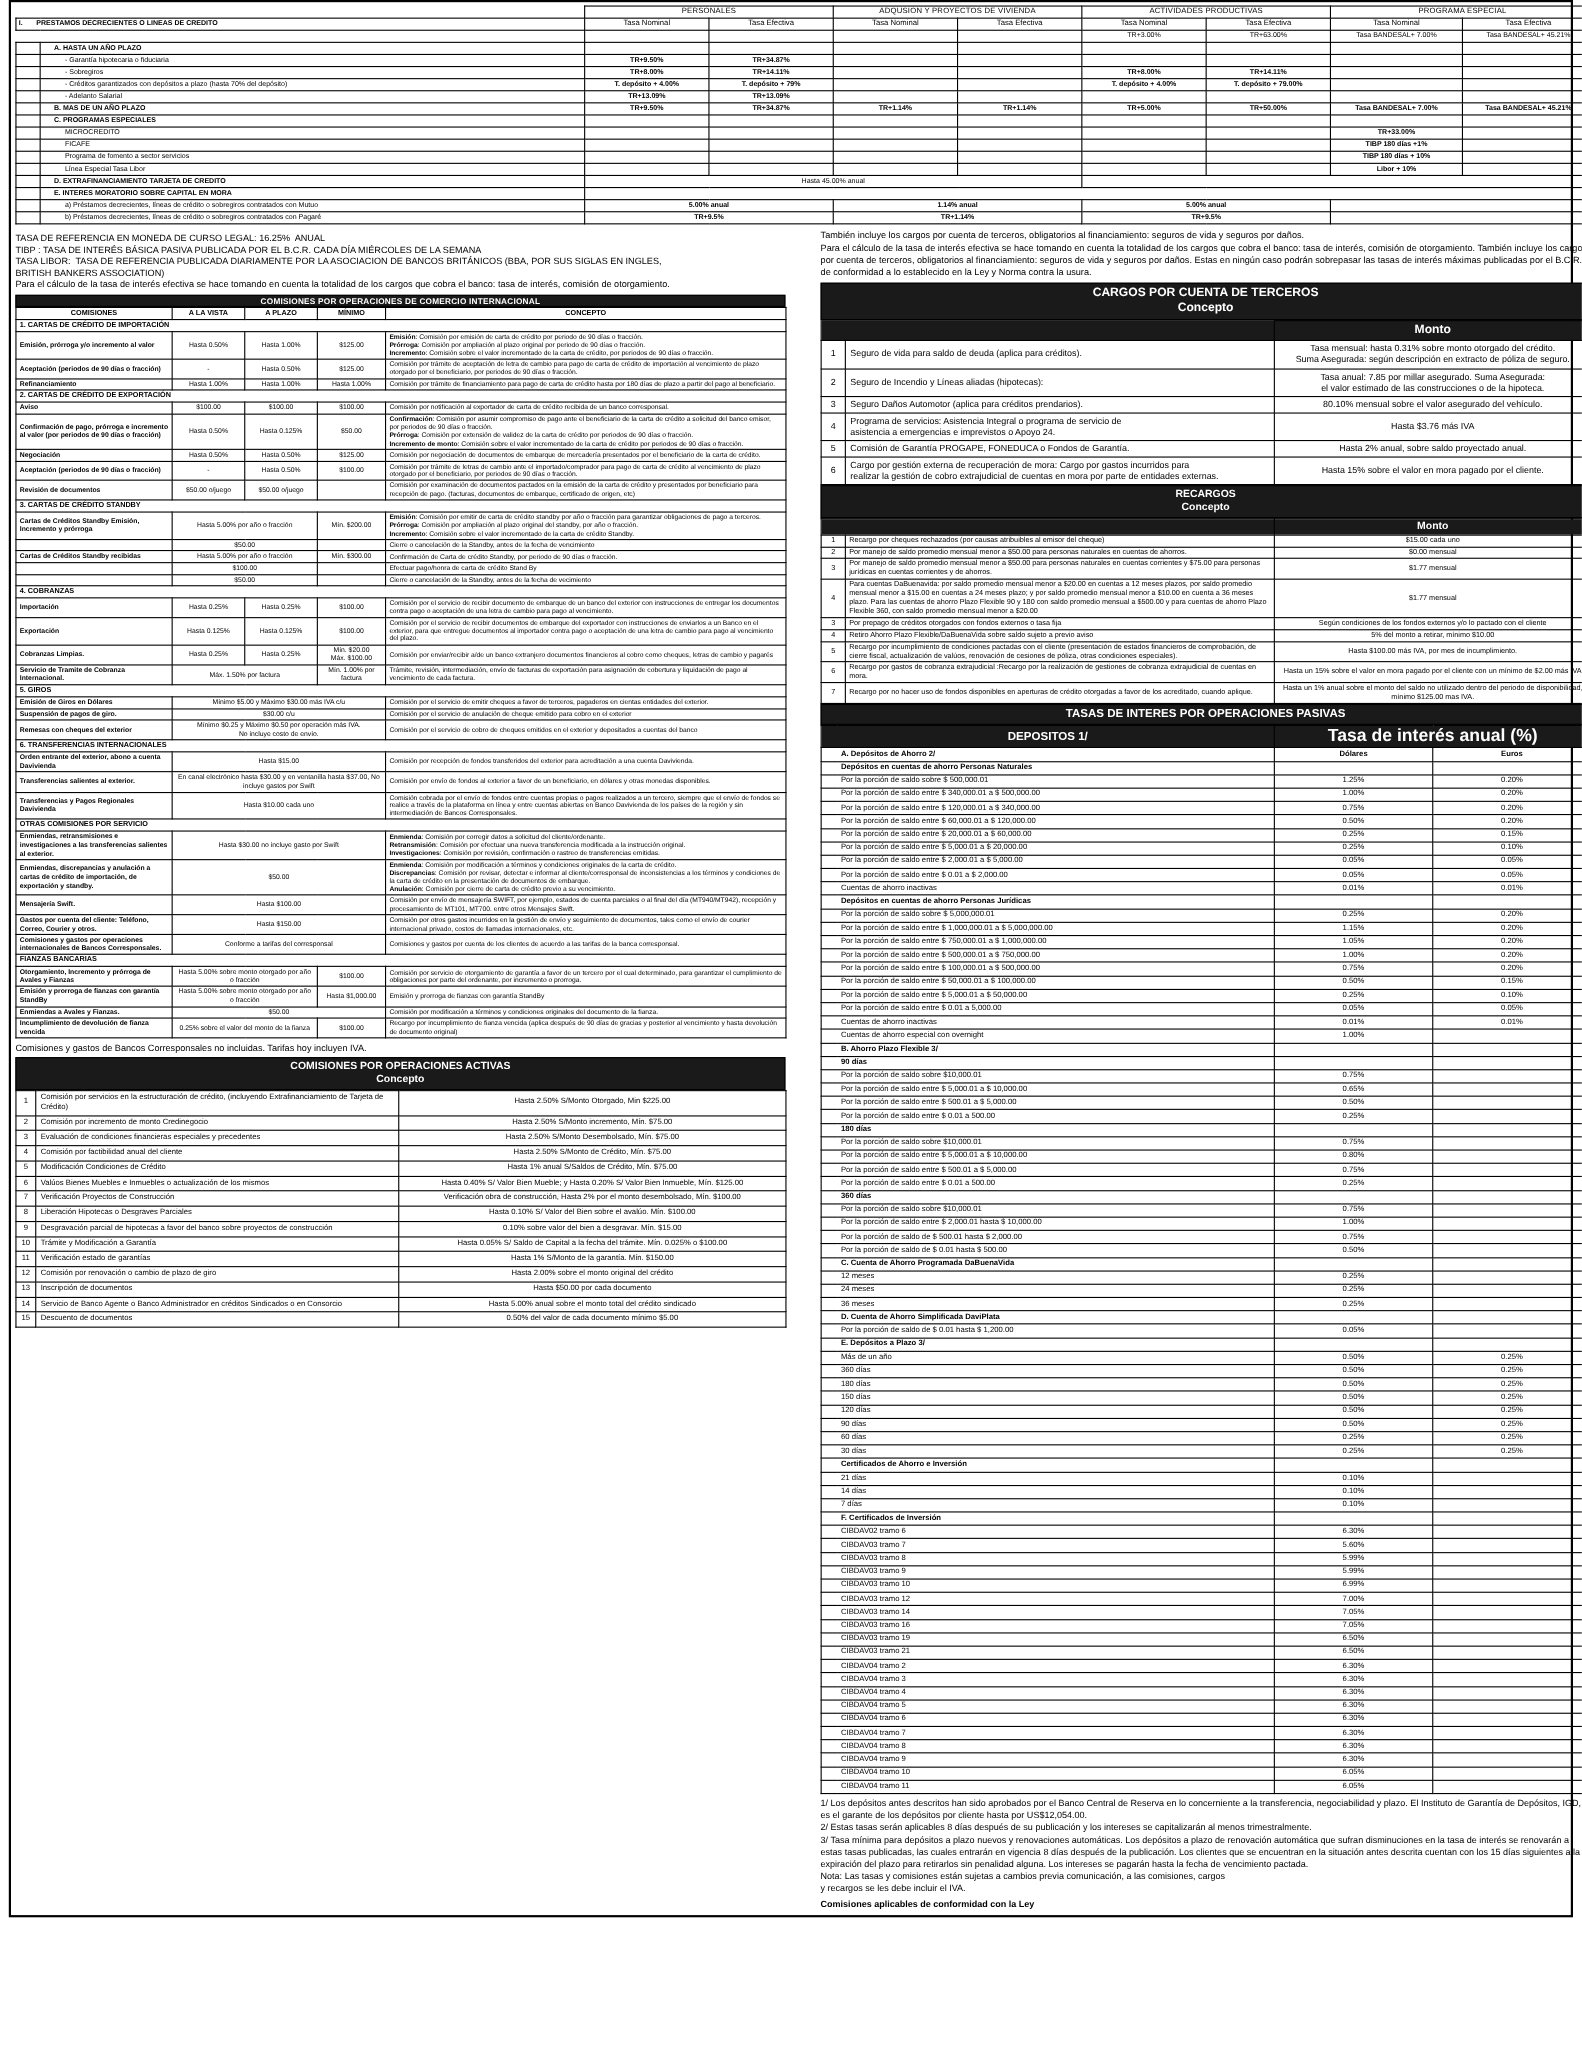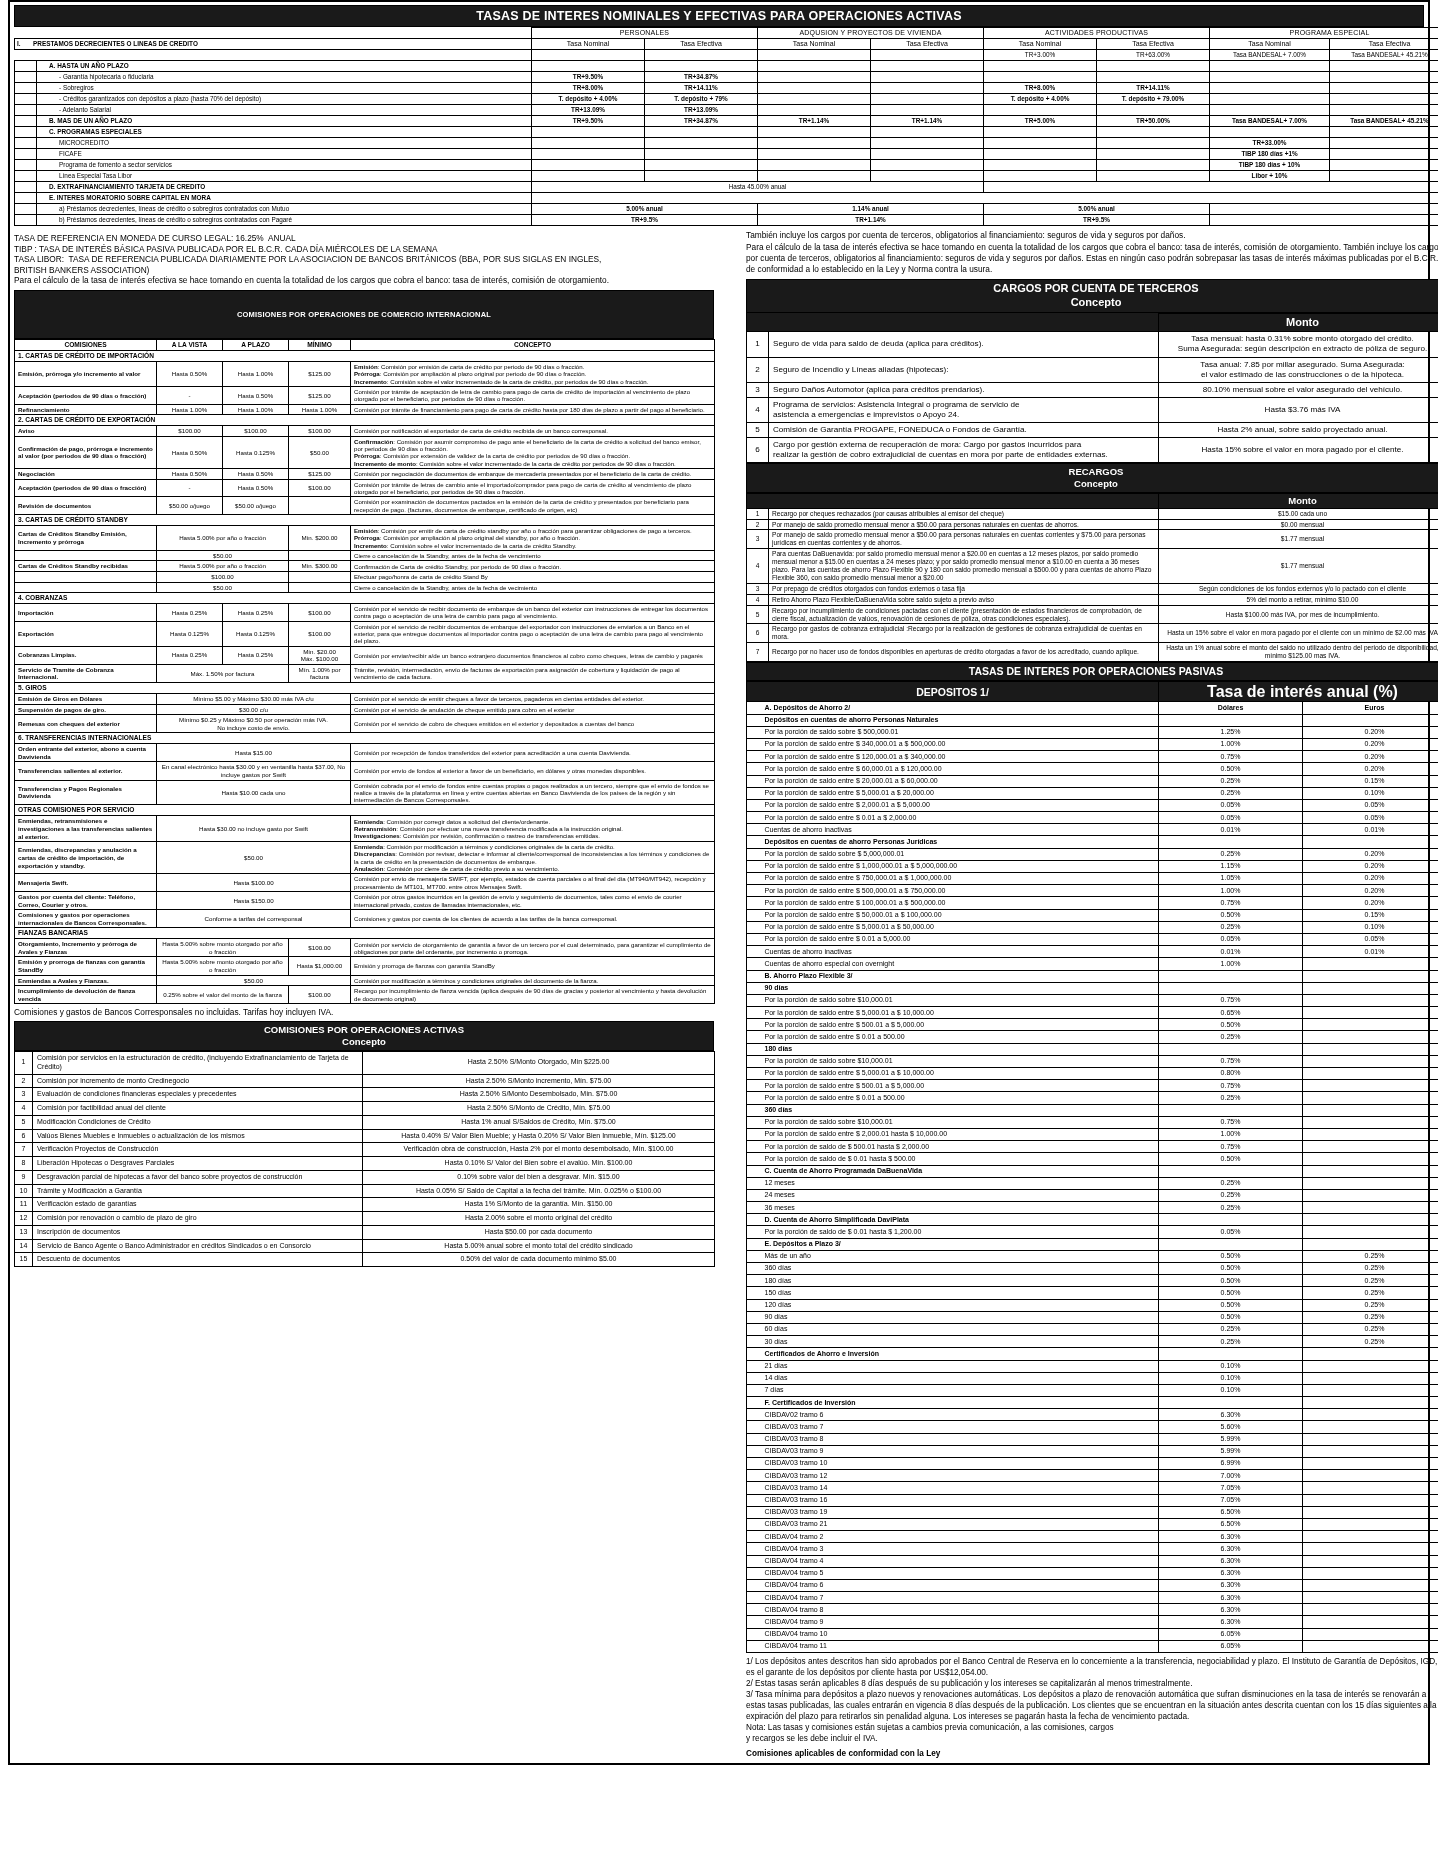--- a/index.html
+++ b/index.html
@@ -59,21 +59,20 @@
   .logo-text{font-size:19px;font-weight:bold;letter-spacing:1.6px;}
 </style>
 </head>
 <body>
 
 <div class="page">
 
 
   <div class="frame">
 
-    <div class="bandblack">TASAS DE INTERES NOMINALES Y EFECTIVAS PARA OPERACIONES ACTIVAS</div>
 
     <table class="t-active">
       <colgroup>
         <col style="width:22px">
           <col style="width:495px">
         <col style="width:113px">
           <col style="width:113px">
         <col style="width:113px">
           <col style="width:113px">
         <col style="width:113px">
@@ -278,21 +277,21 @@
     <div class="cols">
 
       <div class="colL">
         <div class="notes">
             <div>TASA DE REFERENCIA EN MONEDA DE CURSO LEGAL: 16.25%  ANUAL</div>
             <div>TIBP : TASA DE INTERÉS BÁSICA PASIVA PUBLICADA POR EL B.C.R. CADA DÍA MIÉRCOLES DE LA SEMANA</div>
             <div>TASA LIBOR:  TASA DE REFERENCIA PUBLICADA DIARIAMENTE POR LA ASOCIACION DE BANCOS BRITÁNICOS (BBA, POR SUS SIGLAS EN INGLES,</div>
             <div>BRITISH BANKERS ASSOCIATION)</div>
             <div>Para el cálculo de la tasa de interés efectiva se hace tomando en cuenta la totalidad de los cargos que cobra el banco: tasa de interés, comisión de otorgamiento.</div>
           </div>
-        <div class="bandblack" style="font-size:7.5px;padding:19px 0">COMISIONES POR OPERACIONES DE COMERCIO INTERNACIONAL</div>
+        <div class="bandblack" style="font-size:7.5px;padding:0 0">COMISIONES POR OPERACIONES DE COMERCIO INTERNACIONAL</div>
         <table class="t-ci">
           <colgroup>
             <col style="width:142px">
               <col style="width:66px">
               <col style="width:66px">
               <col style="width:62px">
               <col style="width:364px">
           </colgroup>
           <thead>
             <tr>

